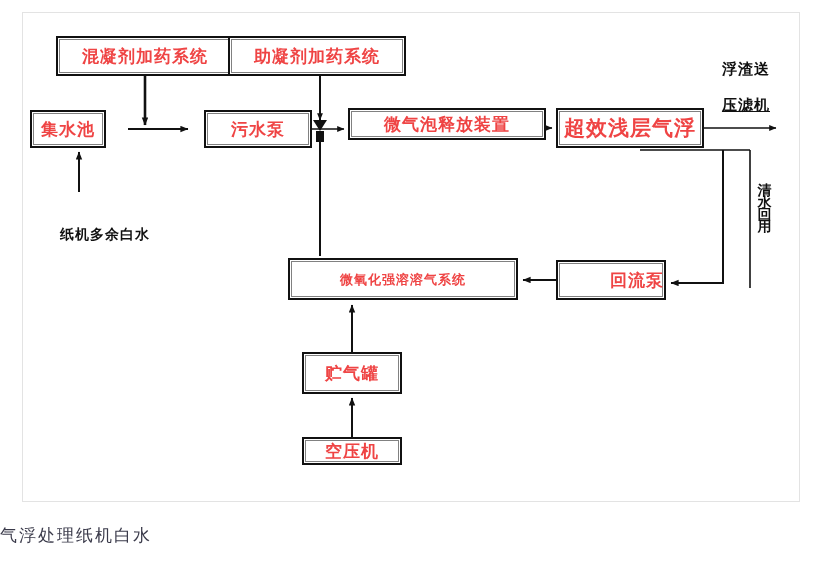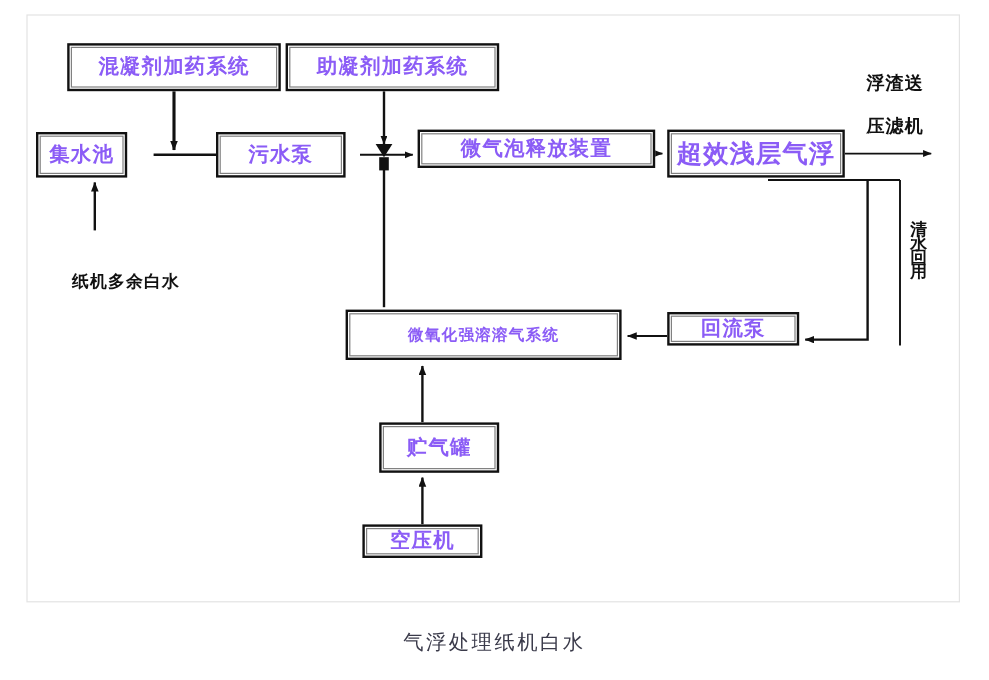--- a/index.html
+++ b/index.html
@@ -30,80 +30,80 @@
   }
   
   .pbox{
     position:absolute;
     box-sizing:border-box;
     border:2.5px solid #111111;
     background:#ffffff;
     display:flex;
     align-items:center;
     justify-content:center;
-    color:#8b5cf6;
+    color:#ef4444;
     font-weight:bold;
     letter-spacing:1px;
     line-height:1;
     white-space:nowrap;
     font-family:"DejaVu Sans","Liberation Sans",sans-serif;
   }
   
   .pbox::after{
     content:"";
     position:absolute;
     left:1px;top:1px;right:1px;bottom:1px;
     border:1px solid #1a1a1a;
     pointer-events:none;
     opacity:.55;
   }
   .pbox span{position:relative;z-index:2;}
 
   #box-coagulant   {left:56px; top:36px;  width:178px;height:40px; font-size:17px;}
-  #box-flocculant  {left:238px;top:36px;  width:178px;height:40px; font-size:17px;}
+  #box-flocculant  {left:228px;top:36px;  width:178px;height:40px; font-size:17px;}
   #box-sump        {left:30px; top:110px; width:76px; height:38px; font-size:17px;}
-  #box-sewage-pump {left:180px;top:110px; width:108px;height:38px; font-size:17px;}
+  #box-sewage-pump {left:204px;top:110px; width:108px;height:38px; font-size:17px;}
   #box-microbubble {left:348px;top:108px; width:198px;height:32px; font-size:17px;}
   #box-daf         {left:556px;top:108px; width:148px;height:40px; font-size:21px;}
   #box-dissolve    {left:288px;top:258px; width:230px;height:42px; font-size:13px;}
-  #box-return-pump {left:556px;top:260px; width:110px;height:28px; font-size:17px;}
-  #box-gas-tank    {left:302px;top:352px; width:100px;height:42px; font-size:17px;margin-left:14px;}
+  #box-return-pump {left:556px;top:260px; width:110px;height:40px; font-size:17px;justify-content:flex-end;}
+  #box-gas-tank    {left:302px;top:352px; width:100px;height:42px; font-size:17px;}
   #box-compressor  {left:302px;top:437px; width:100px;height:28px; font-size:17px;}
 
   
   .flabel{
     position:absolute;
     color:#111111;
     font-weight:bold;
     white-space:nowrap;
     font-family:"DejaVu Sans","Liberation Sans",sans-serif;
     text-align:right;
   }
   #label-whitewater{left:60px; top:196px; font-size:14px; letter-spacing:1px;margin-top:30px;}
   #label-scum-1    {left:722px;top:60px;  font-size:15px; letter-spacing:1px;}
-  #label-scum-2    {left:722px;top:96px;  font-size:15px; letter-spacing:1px;}
+  #label-scum-2    {left:722px;top:96px;  font-size:15px; letter-spacing:1px;text-decoration:underline;}
   .vlabel{
     position:absolute;
     color:#111111;
     font-weight:bold;
     font-size:14px;
     font-family:"DejaVu Sans","Liberation Sans",sans-serif;
     writing-mode:vertical-rl;
     text-orientation:upright;
     letter-spacing:12px;
     line-height:1;
   }
   #label-clearwater{left:758px;top:172px;}
 
   
   #caption{
     position:absolute;
     left:0;top:524px;
     width:824px;
-    text-align:center;
+    text-align:left;
     font-size:17px;
     color:#3a3a4a;
     letter-spacing:2px;
     font-family:"DejaVu Sans","Liberation Sans",sans-serif;
   }
 </style>
 </head>
 <body>
 
 <div id="page">

